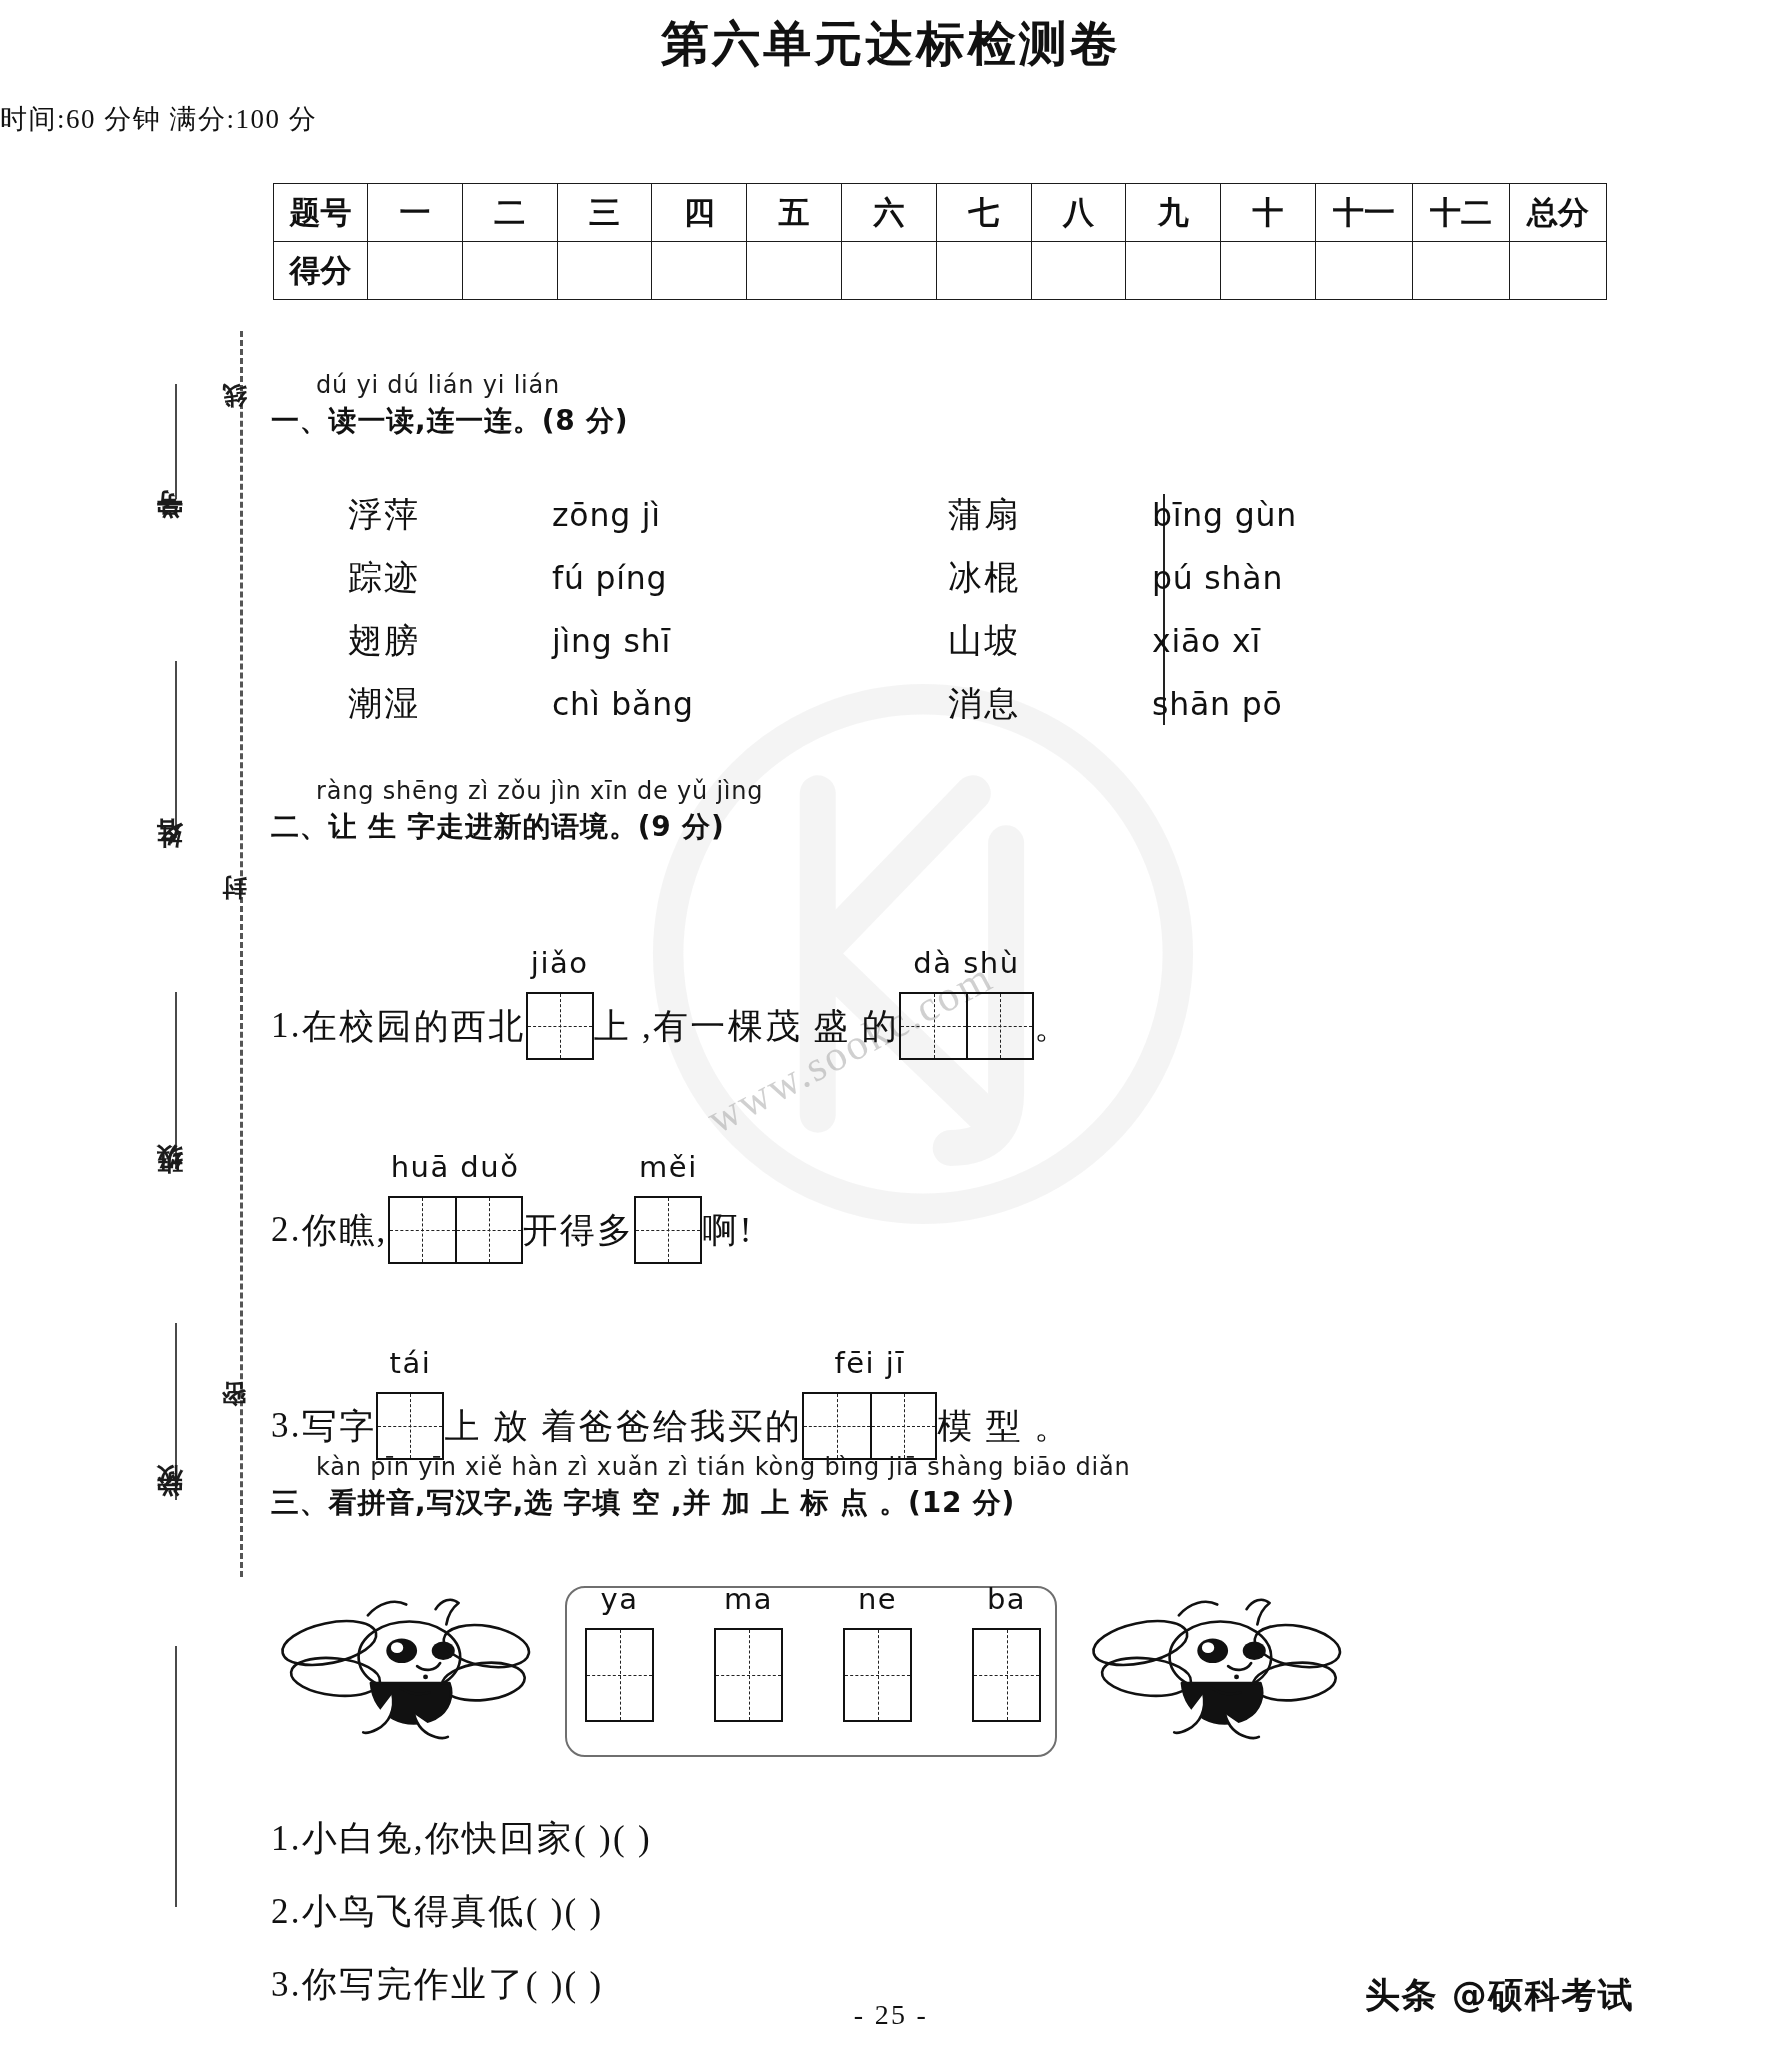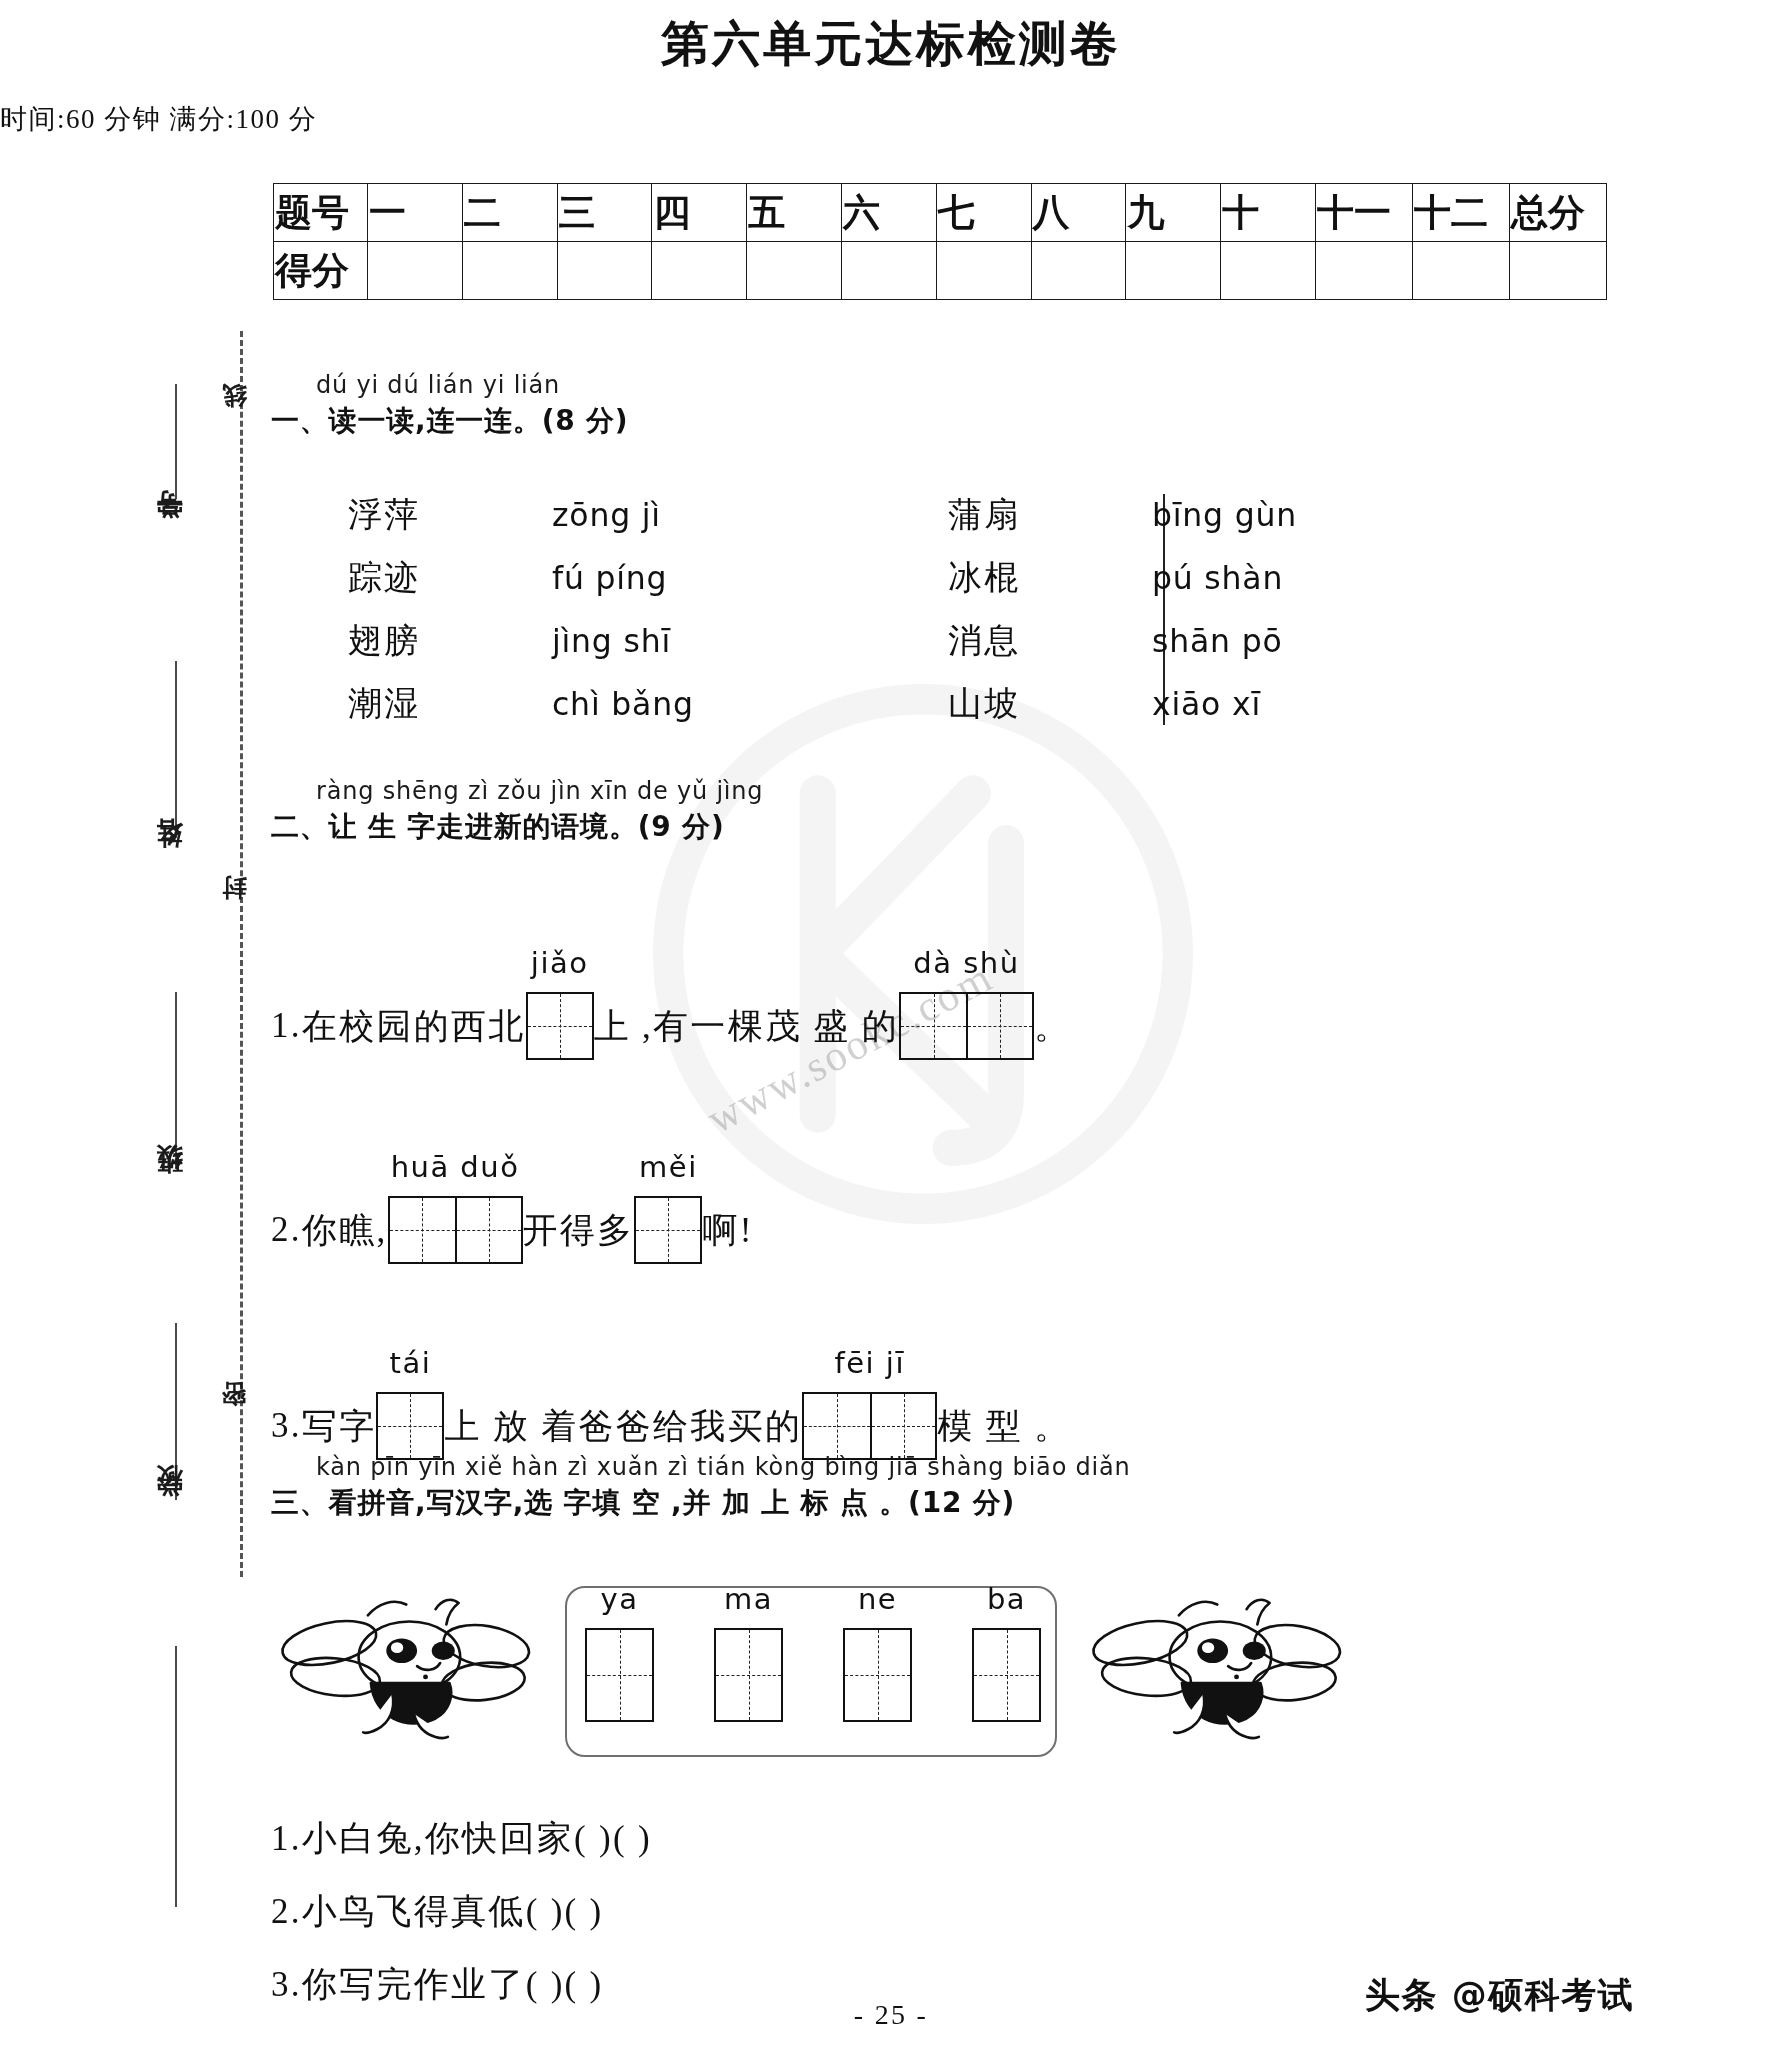--- a/index.html
+++ b/index.html
@@ -70,22 +70,22 @@
     top: 183px;
     width: 1334px;
   }
   table.score {
     border-collapse: collapse;
     width: 100%;
     table-layout: fixed;
   }
   table.score td {
     border: 1.5px solid #1b1b1b;
-    text-align: left;
-    font-size: 37px;
+    text-align: center;
+    font-size: 31px;
     font-family: "DejaVu Sans", "Liberation Sans", sans-serif;
     font-weight: bold;
     letter-spacing: 0px;
   }
   table.score tr.hdr td { height: 55px; }
   table.score tr.val td { height: 55px; }
   td.lbl { width: 91px; }
   td.wide { width: 94px; }
 
   
@@ -404,26 +404,26 @@
       <div class="match-col right">
         <div class="match-row">
           <span class="mw">蒲扇</span>
           <span class="mp">bīng  gùn</span>
         </div>
         <div class="match-row">
           <span class="mw">冰棍</span>
           <span class="mp">pú  shàn</span>
         </div>
         <div class="match-row">
+          <span class="mw">山坡</span>
+          <span class="mp">xiāo  xī</span>
+        </div>
+        <div class="match-row">
           <span class="mw">消息</span>
           <span class="mp">shān  pō</span>
-        </div>
-        <div class="match-row">
-          <span class="mw">山坡</span>
-          <span class="mp">xiāo  xī</span>
         </div>
       </div>
     </div>
 
     <div class="sec" style="top:777px;">
       <div class="sec-pinyin">ràng shēng zì zǒu jìn xīn de  yǔ jìng</div>
       <div class="sec-title">二、让 生 字走进新的语境。(9 分)</div>
     </div>
 
     <div class="q2" style="top:992px;">

